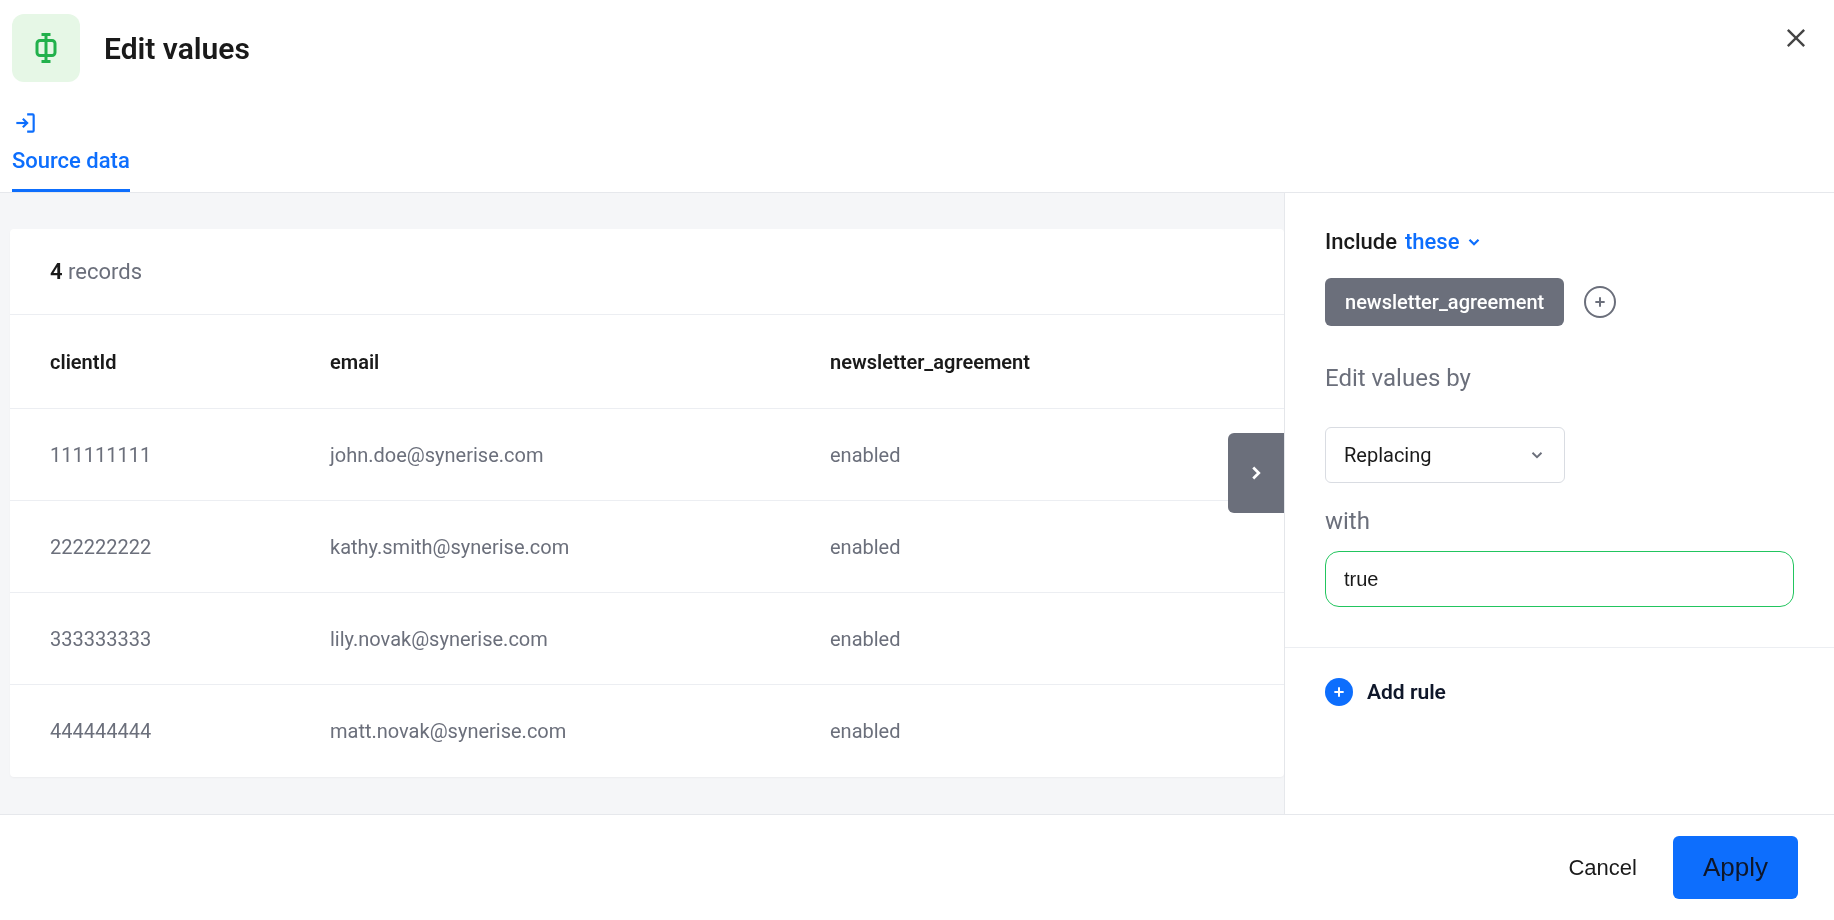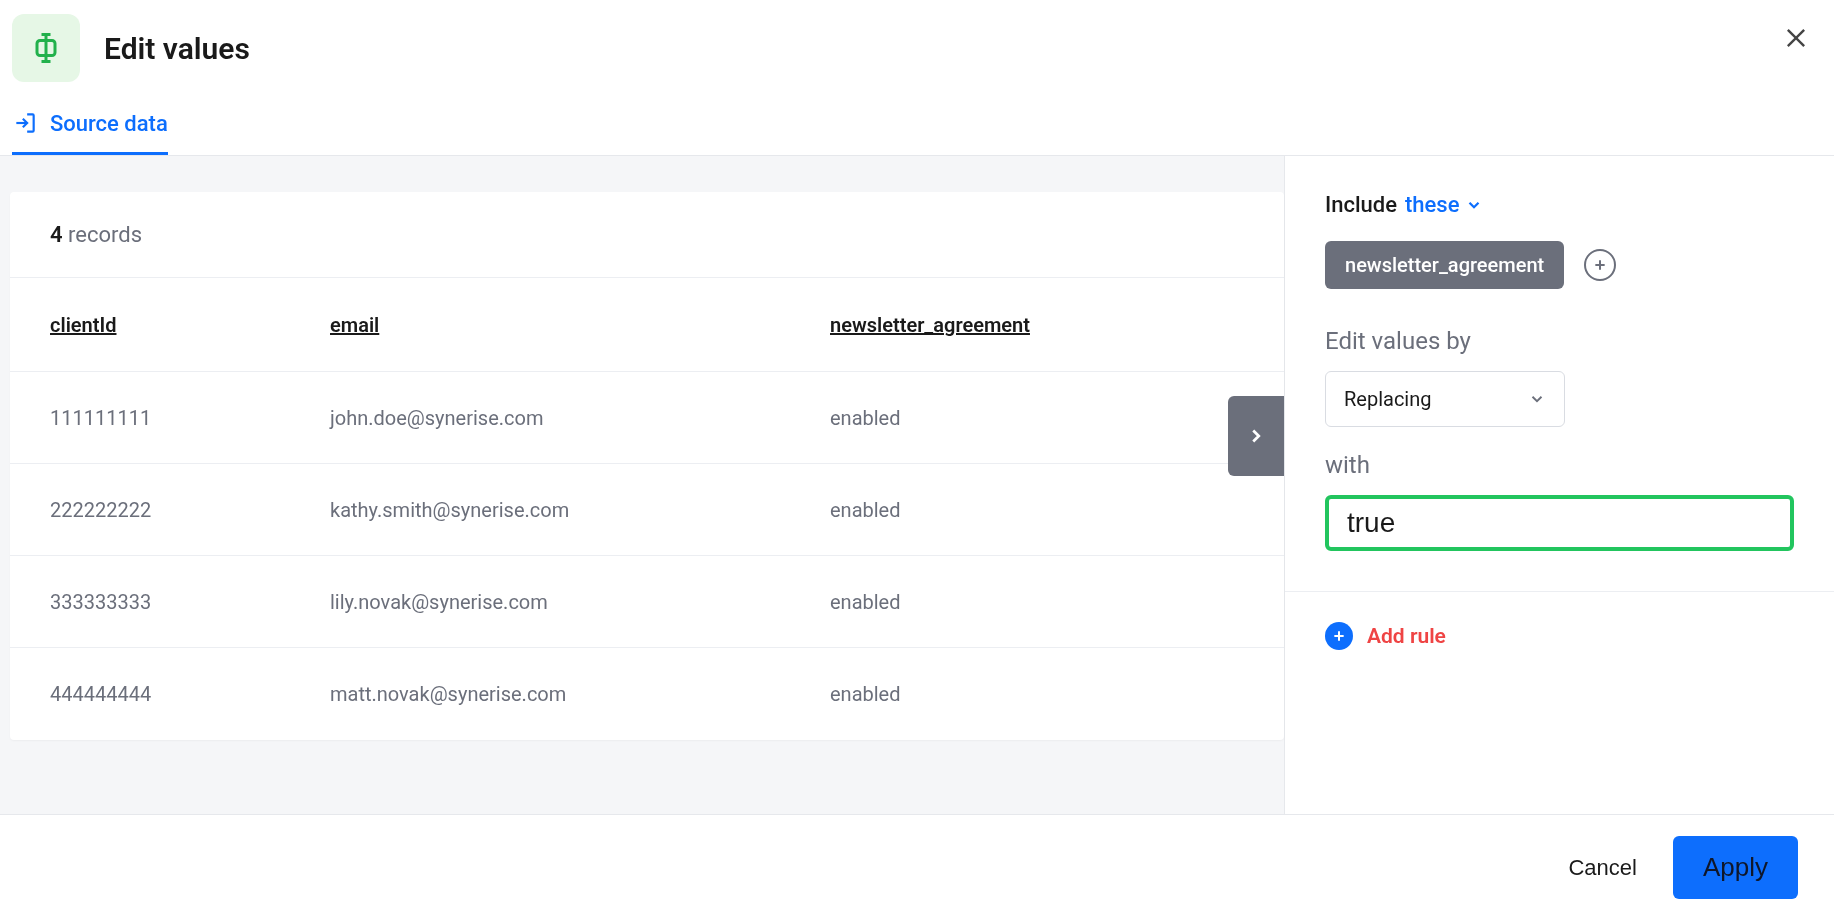--- a/index.html
+++ b/index.html
@@ -46,28 +46,29 @@
 .close-btn svg { width: 28px; height: 28px; }
 
 
 .tabs {
   display: flex;
   gap: 40px;
   padding: 0 12px;
 }
 .tab {
   display: flex;
-  align-items: flex-end;
+  align-items: flex-start;
   gap: 12px;
   padding: 10px 0 16px 0;
   cursor: pointer;
   font-size: 22px;
   font-weight: 500;
   color: #6b6f7b;
   border-bottom: 3px solid transparent;
+  flex-direction: column;
 }
 .tab.active {
   color: #0d6efd;
   border-bottom-color: #0d6efd;
 }
 .tab svg { width: 26px; height: 26px; }
 .tab.active svg { stroke: #0d6efd; fill: none; }
 .tab:not(.active) svg { stroke: #6b6f7b; fill: none; }
 
 
@@ -104,21 +105,20 @@
   grid-template-columns: 280px 500px 1fr;
   padding: 0 40px;
   align-items: center;
   border-bottom: 1px solid #eceef2;
 }
 .table-head {
   font-size: 20px;
   font-weight: 600;
   color: #1a1a1a;
   height: 94px;
-  text-decoration: underline;
 }
 .table-row {
   font-size: 20px;
   color: #6b6f7b;
   height: 92px;
 }
 .table-row:last-child { border-bottom: none; }
 
 .slide-tab {
   position: absolute;
@@ -197,53 +197,54 @@
   border: 1px solid #d9dce2;
   border-radius: 6px;
   display: flex;
   align-items: center;
   justify-content: space-between;
   padding: 0 18px;
   font-size: 20px;
   color: #1a1a1a;
   cursor: pointer;
   background: #fff;
+  margin-top: 19px;
 }
 .select svg { width: 18px; height: 18px; stroke: #6b6f7b; }
 .select.replacing { width: 240px; margin-bottom: 24px; }
 .row-2 {
   display: flex;
   gap: 18px;
   margin-bottom: 8px;
 }
 .select.value { width: 206px; }
 .text-input {
   height: 56px;
-  border: 4px solid #22c55e;
-  border-radius: 6px;
+  border: 1px solid #22c55e;
+  border-radius: 14px;
   padding: 0 18px;
-  font-size: 28px;
+  font-size: 20px;
   color: #1a1a1a;
   flex: 1;
   outline: none;
 }
 
 .divider {
   height: 1px;
   background: #eceef2;
   margin: 32px -40px 30px -40px;
 }
 .add-rule {
   display: flex;
   align-items: center;
   gap: 14px;
   cursor: pointer;
   font-size: 21px;
   font-weight: 600;
-  color: #ef4444;
+  color: #0f172a;
 }
 .add-rule .circle {
   width: 28px;
   height: 28px;
   background: #0d6efd;
   border-radius: 50%;
   display: flex;
   align-items: center;
   justify-content: center;
 }

